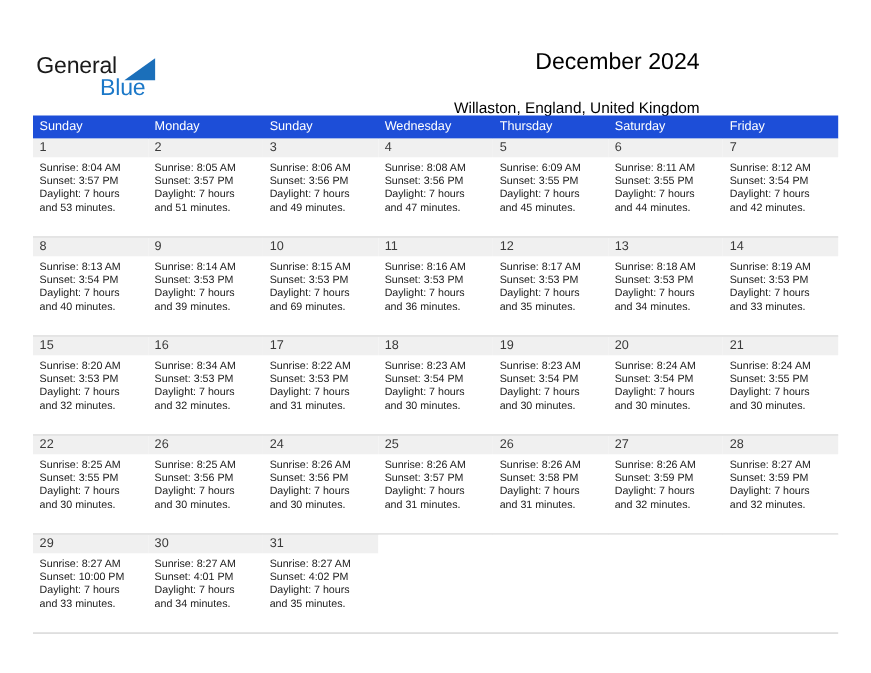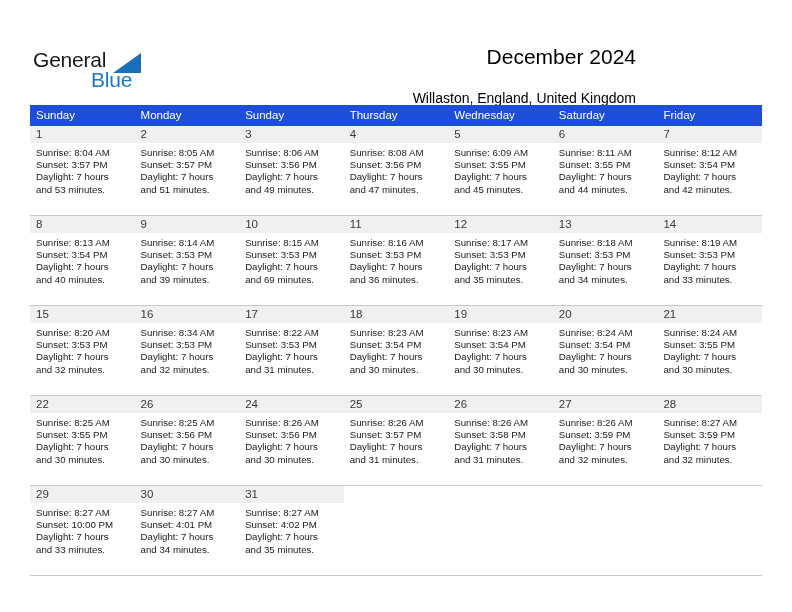--- a/index.html
+++ b/index.html
@@ -155,22 +155,22 @@
     </div>
     <div class="title">December 2024</div>
     <div class="subtitle">Willaston, England, United Kingdom</div>
   </div>
 
   <div class="calendar">
     <div class="weekdays">
       <div class="weekday">Sunday</div>
       <div class="weekday">Monday</div>
       <div class="weekday">Sunday</div>
+      <div class="weekday">Wednesday</div>
       <div class="weekday">Thursday</div>
-      <div class="weekday">Wednesday</div>
       <div class="weekday">Saturday</div>
       <div class="weekday">Friday</div>
     </div>
 
     <div class="weeks-container">
         <div class="week first">
           <div class="day">
             <div class="day-num">1</div>
             <div class="day-info">
               <div>Sunrise: 8:04 AM</div>

